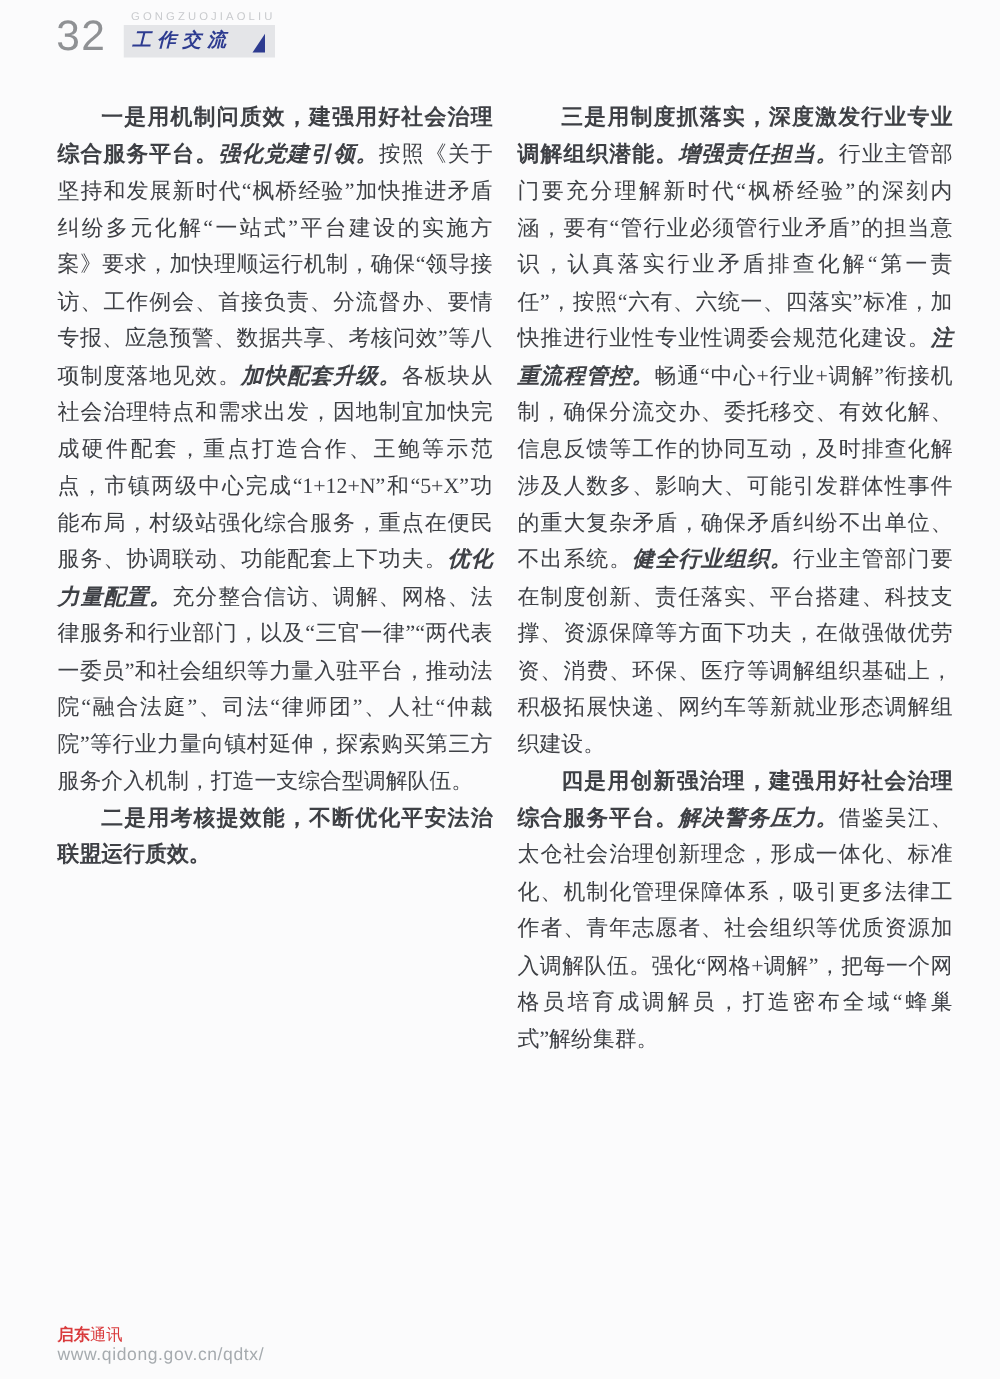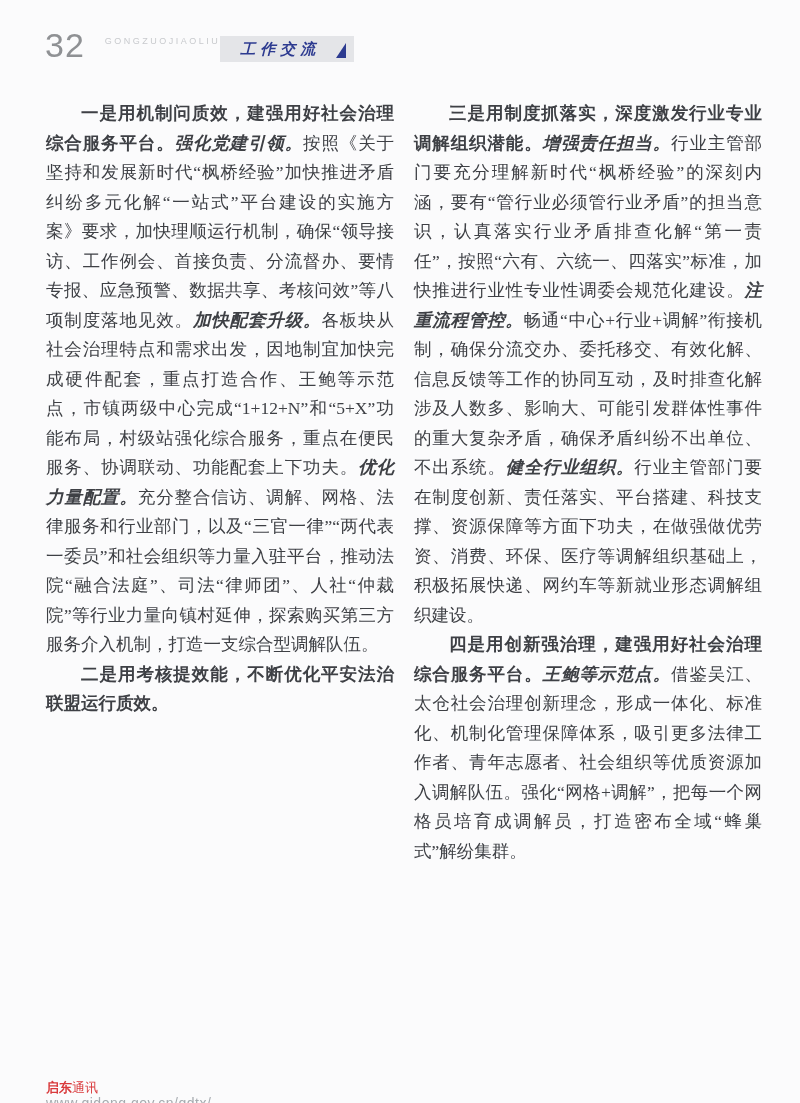--- a/index.html
+++ b/index.html
@@ -12,38 +12,38 @@
     --pinyin_gray:#c8cacd;
     --url_gray:#a6abaf;
   }
   html,body{margin:0;padding:0;}
   body{
     width:800px;height:1103px;
     background:var(--page_bg);
     font-family:"Liberation Serif","DejaVu Serif",serif;
     overflow:hidden;
   }
-  .page{position:relative;width:800px;height:905px;background:var(--page_bg);margin-top:20px;}
+  .page{position:relative;width:800px;height:905px;background:var(--page_bg);}
 
   
   .header{position:absolute;top:8px;left:45px;display:flex;align-items:flex-end;}
   .page-num{
     font-family:"Liberation Sans","DejaVu Sans",sans-serif;
     font-size:34px;line-height:34px;color:var(--page_number_gray);
     font-weight:400;letter-spacing:1px;
   }
-  .section{margin-left:14px;display:flex;flex-direction:row;align-items:flex-start;}
+  .section{margin-left:14px;display:flex;flex-direction:column;align-items:flex-start;}
   .pinyin{
     font-family:"Liberation Sans","DejaVu Sans",sans-serif;
     font-size:9px;line-height:10px;letter-spacing:2.5px;
     color:var(--pinyin_gray);margin:0 0 2px 6px;
   }
   .badge{
     position:relative;background:var(--badge_bg);
-    padding:4px 34px 4px 20px;min-height:18px;
+    padding:4px 34px 4px 7px;min-height:18px;
     display:flex;align-items:center;
   }
   .badge-title{
     color:var(--navy);font-weight:700;font-style:italic;
     font-size:15px;line-height:18px;letter-spacing:5px;
   }
   .badge-triangle{
     position:absolute;right:8px;bottom:4px;width:0;height:0;
     border-left:10px solid transparent;
     border-bottom:15px solid var(--navy);
@@ -97,21 +97,21 @@
     </div>
   </div>
 
   <div class="columns">
     <div class="col" id="col-left">
         <p class="para indent"><span class="seg-bold">一是用机制问质效，建强用好社会治理综合服务平台。</span><span class="seg-kai">强化党建引领。</span><span class="seg-normal">按照《关于坚持和发展新时代“枫桥经验”加快推进矛盾纠纷多元化解“一站式”平台建设的实施方案》要求，加快理顺运行机制，确保“领导接访、工作例会、首接负责、分流督办、要情专报、应急预警、数据共享、考核问效”等八项制度落地见效。</span><span class="seg-kai">加快配套升级。</span><span class="seg-normal">各板块从社会治理特点和需求出发，因地制宜加快完成硬件配套，重点打造合作、王鲍等示范点，市镇两级中心完成“1+12+N”和“5+X”功能布局，村级站强化综合服务，重点在便民服务、协调联动、功能配套上下功夫。</span><span class="seg-kai">优化力量配置。</span><span class="seg-normal">充分整合信访、调解、网格、法律服务和行业部门，以及“三官一律”“两代表一委员”和社会组织等力量入驻平台，推动法院“融合法庭”、司法“律师团”、人社“仲裁院”等行业力量向镇村延伸，探索购买第三方服务介入机制，打造一支综合型调解队伍。</span></p>
         <p class="para indent"><span class="seg-bold">二是用考核提效能，不断优化平安法治联盟运行质效。</span></p>
       </div>
     <div class="col" id="col-right">
         <p class="para indent"><span class="seg-bold">三是用制度抓落实，深度激发行业专业调解组织潜能。</span><span class="seg-kai">增强责任担当。</span><span class="seg-normal">行业主管部门要充分理解新时代“枫桥经验”的深刻内涵，要有“管行业必须管行业矛盾”的担当意识，认真落实行业矛盾排查化解“第一责任”，按照“六有、六统一、四落实”标准，加快推进行业性专业性调委会规范化建设。</span><span class="seg-kai">注重流程管控。</span><span class="seg-normal">畅通“中心+行业+调解”衔接机制，确保分流交办、委托移交、有效化解、信息反馈等工作的协同互动，及时排查化解涉及人数多、影响大、可能引发群体性事件的重大复杂矛盾，确保矛盾纠纷不出单位、不出系统。</span><span class="seg-kai">健全行业组织。</span><span class="seg-normal">行业主管部门要在制度创新、责任落实、平台搭建、科技支撑、资源保障等方面下功夫，在做强做优劳资、消费、环保、医疗等调解组织基础上，积极拓展快递、网约车等新就业形态调解组织建设。</span></p>
-        <p class="para indent"><span class="seg-bold">四是用创新强治理，建强用好社会治理综合服务平台。</span><span class="seg-kai">王鲍等示范点。</span><span class="seg-normal">借鉴吴江、太仓社会治理创新理念，形成一体化、标准化、机制化管理保障体系，吸引更多法律工作者、青年志愿者、社会组织等优质资源加入调解队伍。强化“网格+调解”，把每一个网格员培育成调解员，打造密布全域“蜂巢式”解纷集群。</span></p>
+        <p class="para indent"><span class="seg-bold">四是用创新强治理，建强用好社会治理综合服务平台。</span><span class="seg-kai">解决警务压力。</span><span class="seg-normal">借鉴吴江、太仓社会治理创新理念，形成一体化、标准化、机制化管理保障体系，吸引更多法律工作者、青年志愿者、社会组织等优质资源加入调解队伍。强化“网格+调解”，把每一个网格员培育成调解员，打造密布全域“蜂巢式”解纷集群。</span></p>
       </div>
   </div>
 
   <div class="footer">
     <div class="brand">
       <span class="b1">启东</span><span class="b2">通讯</span>
     </div>
     <div class="site-url">www.qidong.gov.cn/qdtx/</div>
   </div>
 

